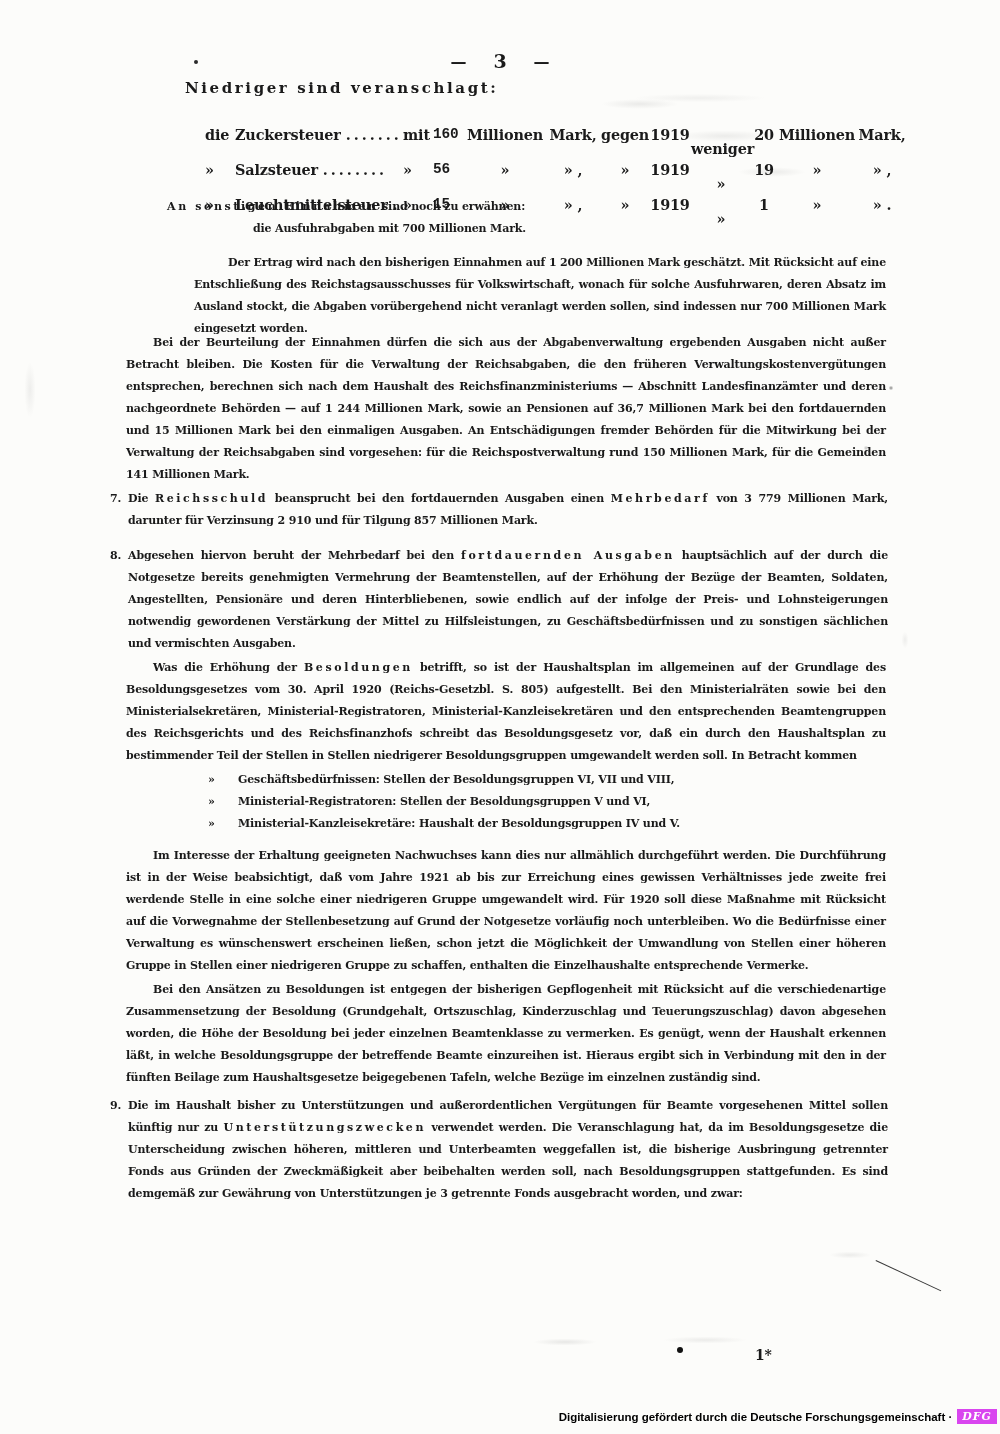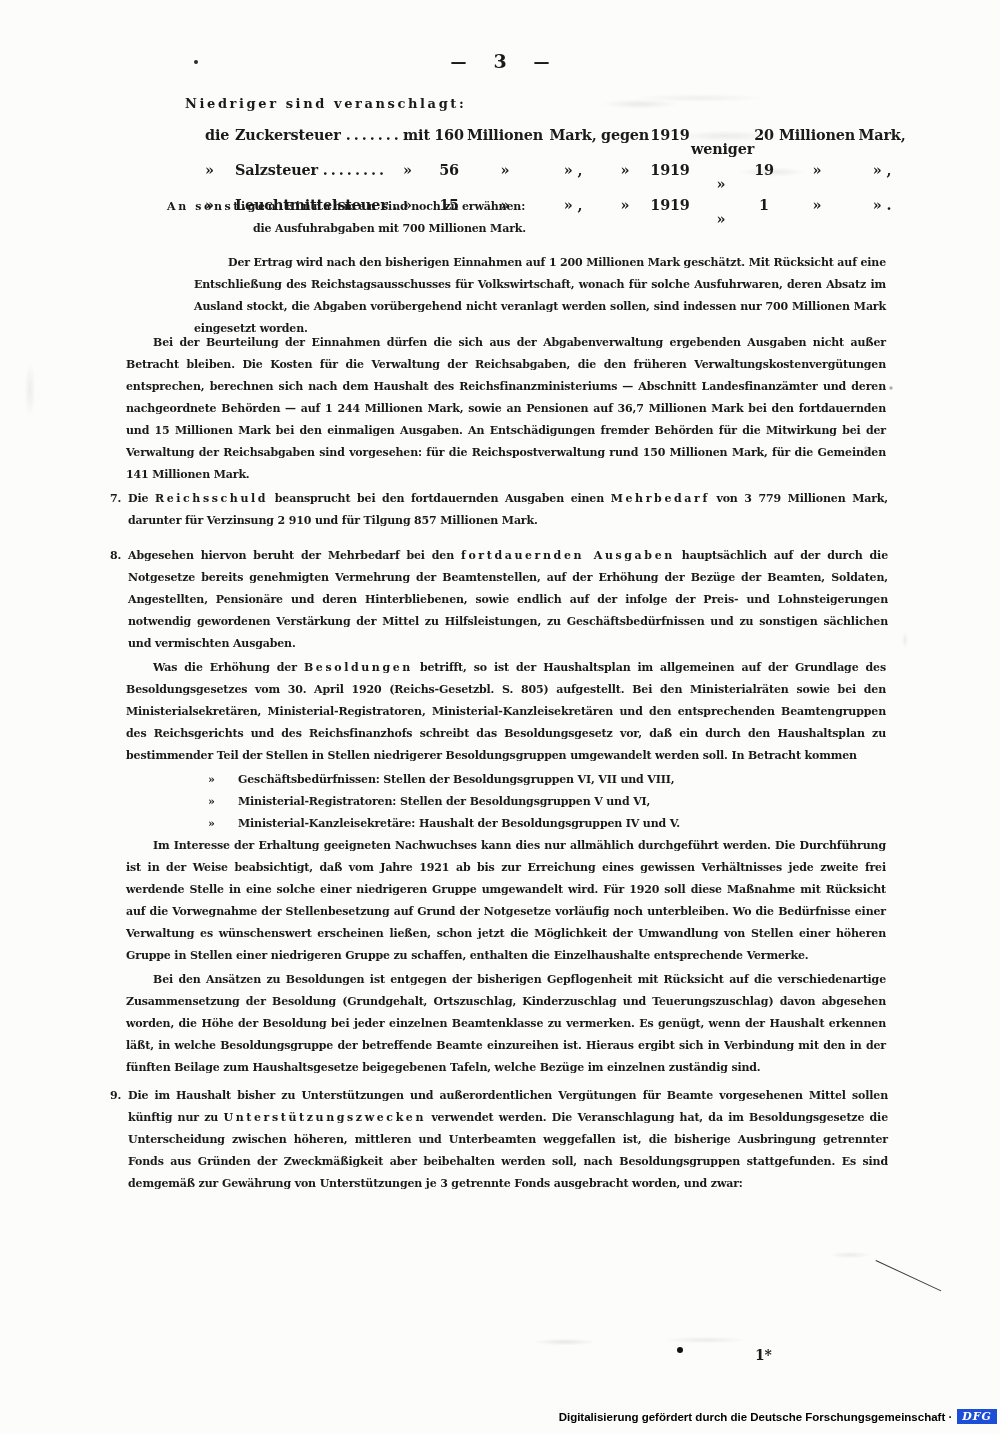--- a/index.html
+++ b/index.html
@@ -27,28 +27,28 @@
       radial-gradient(ellipse 3px 3px at 866px 448px,  rgba(40,40,40,.30), rgba(0,0,0,0) 80%),
       radial-gradient(ellipse 45px 5px at 565px 1342px,rgba(90,90,90,.13), rgba(0,0,0,0) 70%),
       radial-gradient(ellipse 60px 5px at 705px 1340px,rgba(90,90,90,.10), rgba(0,0,0,0) 70%),
       radial-gradient(ellipse 30px 5px at 850px 1255px,rgba(90,90,90,.10), rgba(0,0,0,0) 70%);
   }
   .abs{position:absolute;}
   .pagehead{top:50px;left:0;width:100%;text-align:center;font-size:16px;}
   .pagehead .pnum{font-size:19px;margin:0 27px;}
   .spaced{letter-spacing:2.6px;}
   .fs{font-size:11px;line-height:22px;}
-  .heading{top:93px;left:185px;font-size:13px;}
+  .heading{top:77px;left:185px;font-size:15px;}
   
   .taxtable{top:124px;left:205px;width:702px;font-size:14.4px;line-height:21px;}
   .taxrow{display:flex;white-space:nowrap;}
   .c-art{width:30px;}
   .c-name{width:168px;overflow:hidden;}
   .c-mit{width:30px;}
-  .c-amt{width:32px;text-align:center;}
+  .c-amt{width:32px;text-align:left;font-family:Liberation Mono, monospace;}
   .c-mill{width:80px;text-align:center;}
   .c-mark{width:56px;text-align:center;}
   .c-gegen{width:48px;text-align:center;}
   .c-year{width:42px;text-align:center;}
   .c-wen{width:60px;text-align:center;margin-top:14px;}
   .c-diff{width:26px;text-align:center;}
   .c-mill2{width:80px;text-align:center;}
   .c-mark2{width:50px;text-align:center;}
   .dots{letter-spacing:3px;}
   .line-sonstige{top:196px;left:167px;}
@@ -59,31 +59,31 @@
   .justp{text-align:justify;}
   .mainp{margin:0 0 0 126px;width:760px;text-indent:27px;}
   .numitem{position:relative;margin-left:110px;width:778px;}
   .numitem .num{position:absolute;left:0;top:0;}
   .numitem .ntext{margin-left:18px;text-align:justify;}
   .grouplist{margin-left:208px;width:690px;}
   .grow{display:flex;}
   .g-lead{width:30px;}
   .g-text{flex:1;}
   .mt2{margin-top:2px;}  .mt6{margin-top:6px;}
-  .mt10{} .mt13{margin-top:13px;}
+  .mt10{margin-top:10px;} .mt13{margin-top:13px;}
   
   .top-dot{left:194px;top:60px;width:4px;height:4px;border-radius:50%;background:#2a2a2a;}
   .bot-dot{left:677px;top:1347px;width:6px;height:6px;border-radius:50%;background:#111;}
   .sig{left:755px;top:1347px;font-size:14px;}
   .pen-stroke{left:876px;top:1260px;width:72px;height:0;border-top:1.6px solid #3a3a3a;transform:rotate(25deg);transform-origin:0 0;}
   
   .footer{top:1409px;right:3px;display:flex;align-items:center;gap:5px;
     font-family:"Liberation Sans", sans-serif;font-size:11.5px;font-weight:bold;
     color:#000;letter-spacing:0;}
-  .dfg-logo{background:#1d4ed8;color:#fff;font-family:"DejaVu Serif",serif;
+  .dfg-logo{background:#d946ef;color:#fff;font-family:"DejaVu Serif",serif;
     font-style:italic;font-size:11px;line-height:15px;padding:0 5px;letter-spacing:1px;}
 </style>
 </head>
 <body>
 
 <div class="page">
   <div class="noise"></div>
 
   <div class="abs pagehead">
     <span>—</span><span class="pnum">3</span><span>—</span>

